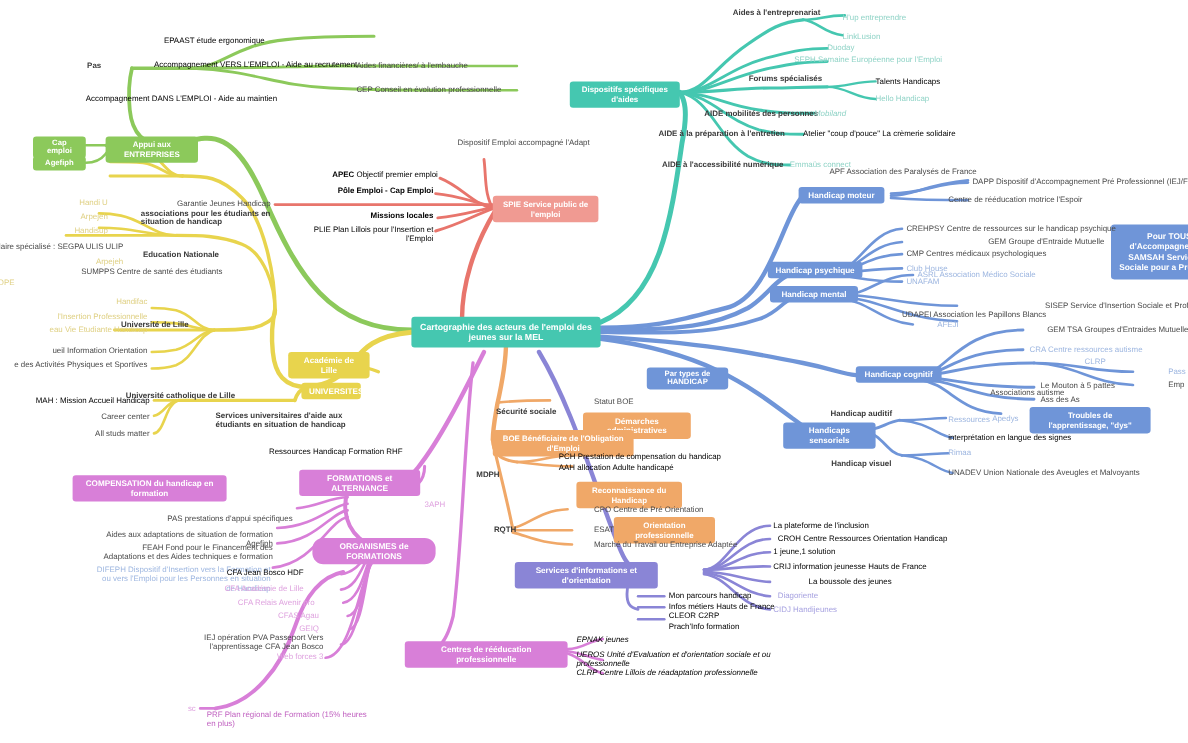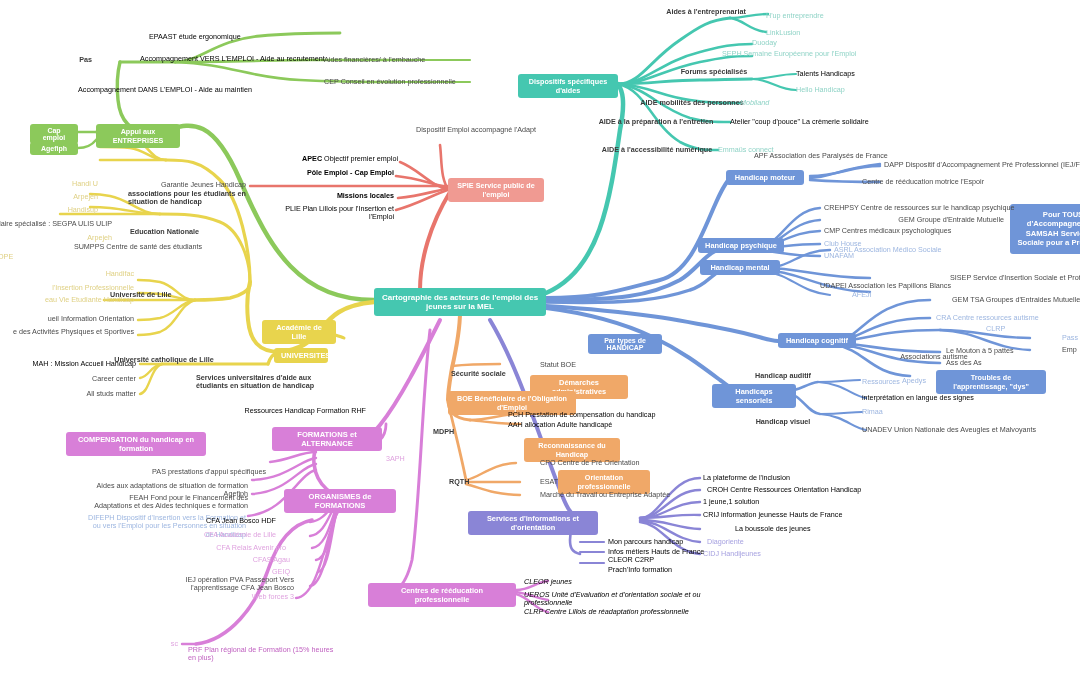--- a/index.html
+++ b/index.html
@@ -555,21 +555,21 @@
   <span class="n">Prach'Info</span>
   <span class="faint-violet">formation</span>
 </div>
 
 <div class="node box pink" style="left:272px;top:427px;width:110px;font-size:7.6px;">
   <span>FORMATIONS et ALTERNANCE</span>
 </div>
 <div class="node box pink" style="left:66px;top:432px;width:140px;font-size:7.4px;">
   <span>COMPENSATION du handicap en formation</span>
 </div>
-<div class="node box pink" style="left:284px;top:489px;width:112px;font-size:7.6px;">
+<div class="node box pink" style="left:284px;top:489px;width:112px;font-size:7.6px;border-radius:10px;">
   <span>ORGANISMES de FORMATIONS</span>
 </div>
 <div class="node box pink" style="left:368px;top:583px;width:148px;font-size:7.4px;">
   <span>Centres de rééducation professionnelle</span>
 </div>
 <div class="lbl t ar" style="left:218px;top:407px;width:148px;">
   <span class="pink">Ressources</span>
   <span class="faint-pink">Handicap Formation RHF</span>
 </div>
 <div class="lbl t faint-pink al" style="left:386px;top:455px;width:40px;">
@@ -609,21 +609,21 @@
 <div class="lbl t faint-pink ar" style="left:222px;top:593px;width:72px;">
   <span>Web forces 3</span>
 </div>
 <div class="lbl t faint-pink ar" style="left:150px;top:640px;width:28px;">
   <span>sc</span>
 </div>
 <div class="lbl t pink al" style="left:188px;top:646px;width:150px;">
   <span>PRF Plan régional de Formation (15% heures en plus)</span>
 </div>
 <div class="lbl t ital al" style="left:524px;top:578px;width:150px;">
-  <span class="pink">CLEOR</span>
+  <span class="pink">EPNAK</span>
   <span class="faint-pink">jeunes</span>
 </div>
 <div class="lbl t ital al" style="left:524px;top:591px;width:180px;">
   <span class="pink">UEROS Unité d'Evaluation et d'orientation sociale et ou</span>
   <span class="faint-pink">professionnelle</span>
 </div>
 <div class="lbl t ital al" style="left:524px;top:608px;width:190px;">
   <span class="pink">CLRP Centre Lillois de réadaptation</span>
   <span class="faint-blue">professionnelle</span>
 </div>

